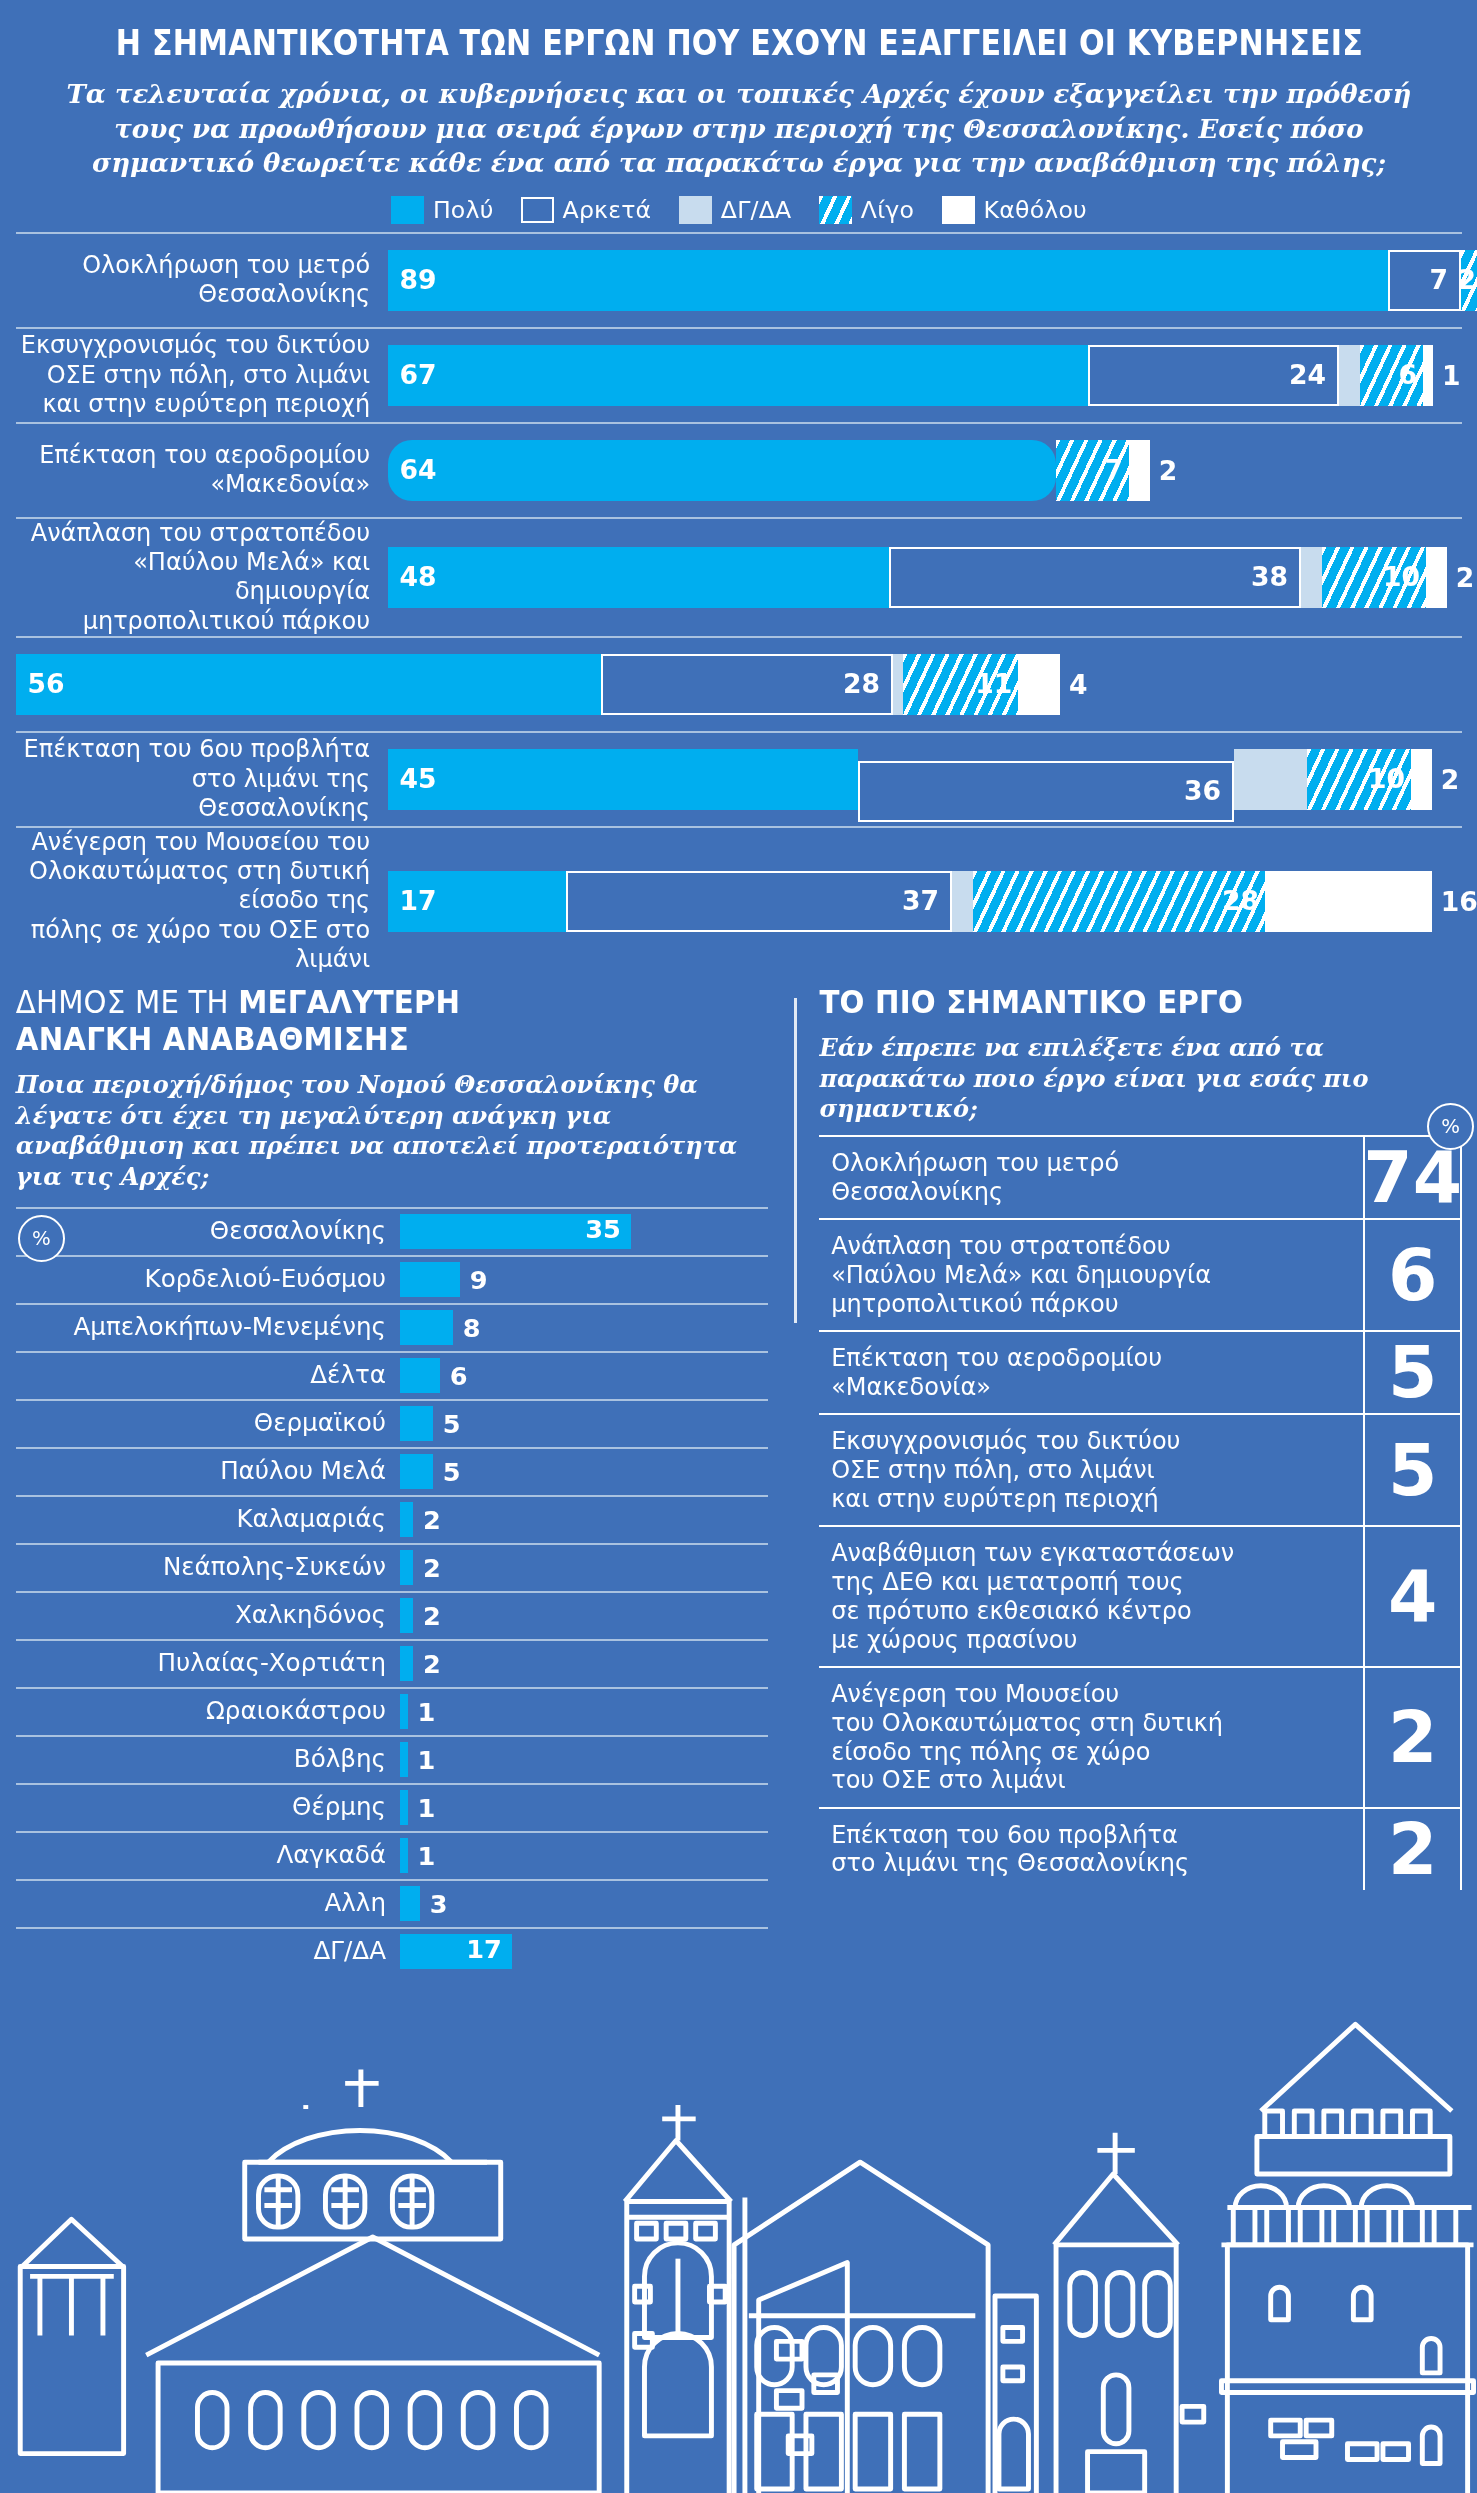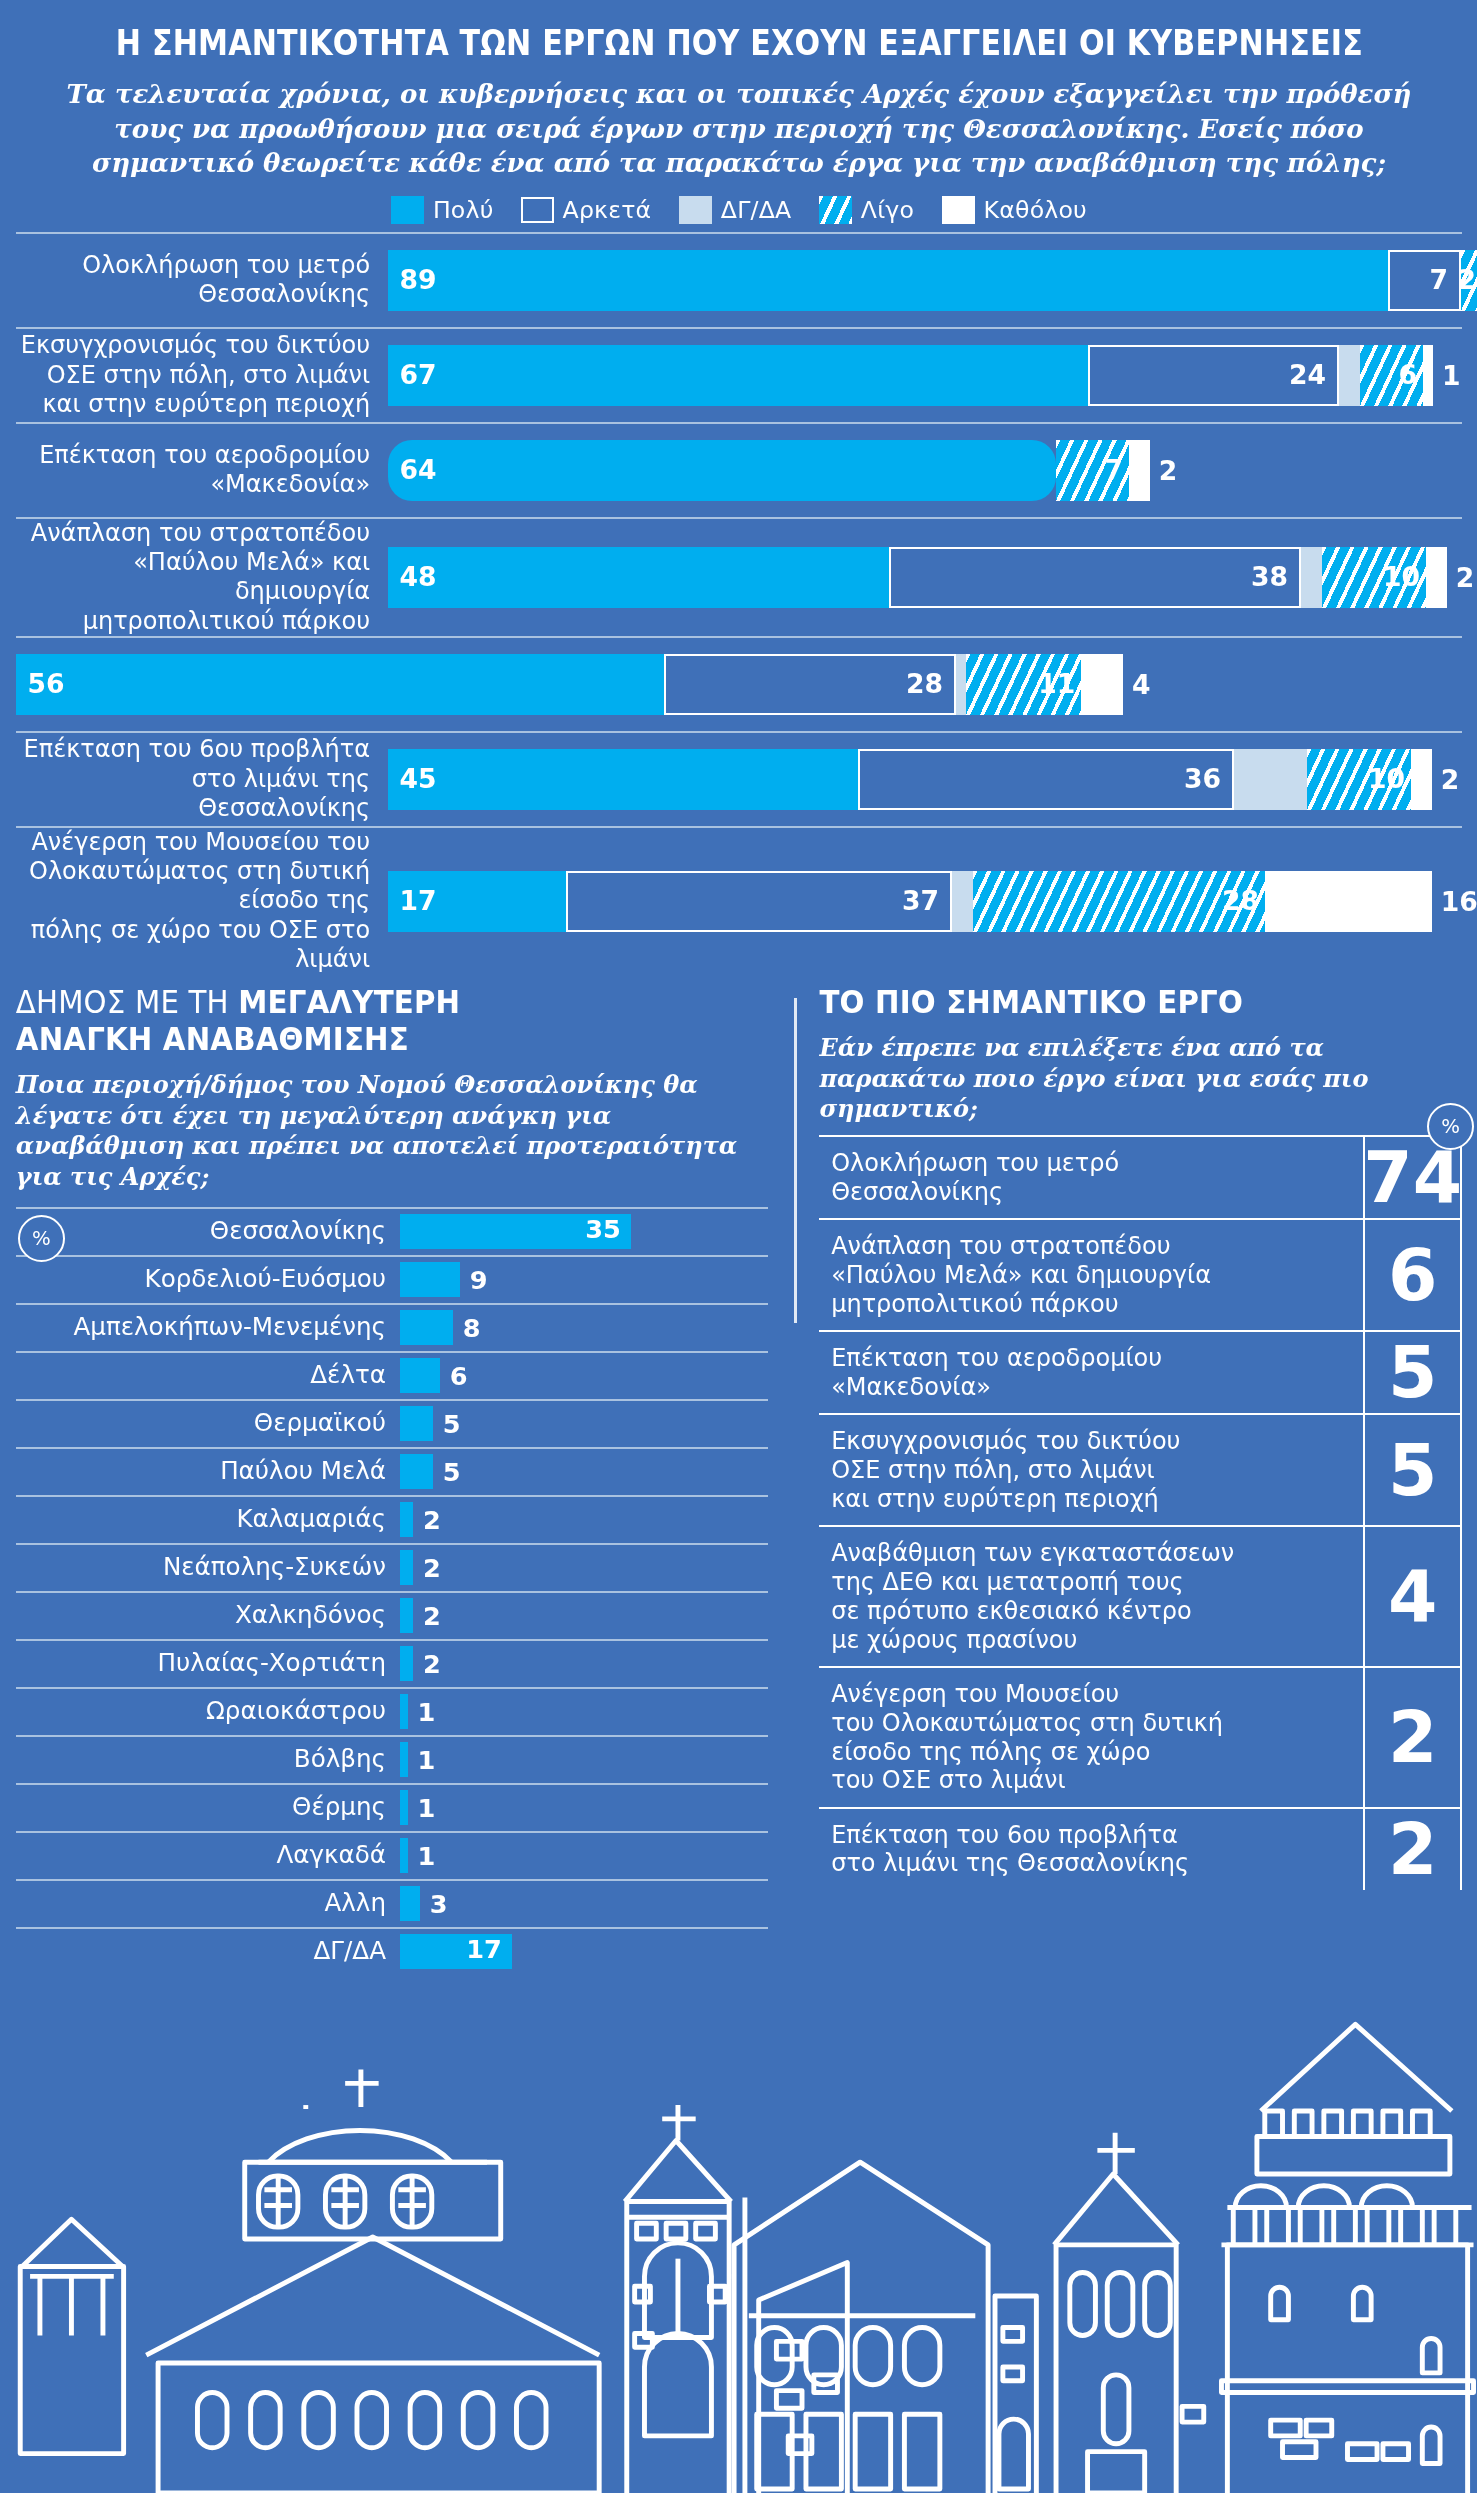--- a/index.html
+++ b/index.html
@@ -247,41 +247,41 @@
           <div class="seg seg-dgda" style="width: 21px;"></div>
           <div class="seg seg-ligo" style="width: 104px;">
             <span class="v">10</span>
           </div>
           <div class="seg seg-katholou" style="width: 21px;"></div>
           <div class="seg-out">2</div>
         </div>
       </div>
       <div class="brow">
         <div class="brow-bars">
-          <div class="seg seg-poly" style="width: 648px; padding-left: 32px;">
+          <div class="seg seg-poly" style="width: 585px; padding-left: 32px;">
             <span class="v">56</span>
           </div>
           <div class="seg seg-arketa" style="width: 292px;">
             <span class="v">28</span>
           </div>
           <div class="seg seg-dgda" style="width: 10.4px;"></div>
           <div class="seg seg-ligo" style="width: 115px;">
             <span class="v">11</span>
           </div>
           <div class="seg seg-katholou" style="width: 42px;"></div>
           <div class="seg-out">4</div>
         </div>
       </div>
       <div class="brow">
         <div class="brow-label"><span>Επέκταση του 6ου προβλήτα</span><br><span>στο λιμάνι της Θεσσαλονίκης</span></div>
         <div class="brow-bars">
           <div class="seg seg-poly" style="width: 470px;">
             <span class="v">45</span>
           </div>
-          <div class="seg seg-arketa" style="width: 376px;">
+          <div class="seg seg-arketa" style="width: 376px; margin-top: 12px;">
             <span class="v">36</span>
           </div>
           <div class="seg seg-dgda" style="width: 73px;"></div>
           <div class="seg seg-ligo" style="width: 104px;">
             <span class="v">10</span>
           </div>
           <div class="seg seg-katholou" style="width: 21px;"></div>
           <div class="seg-out">2</div>
         </div>
       </div>

